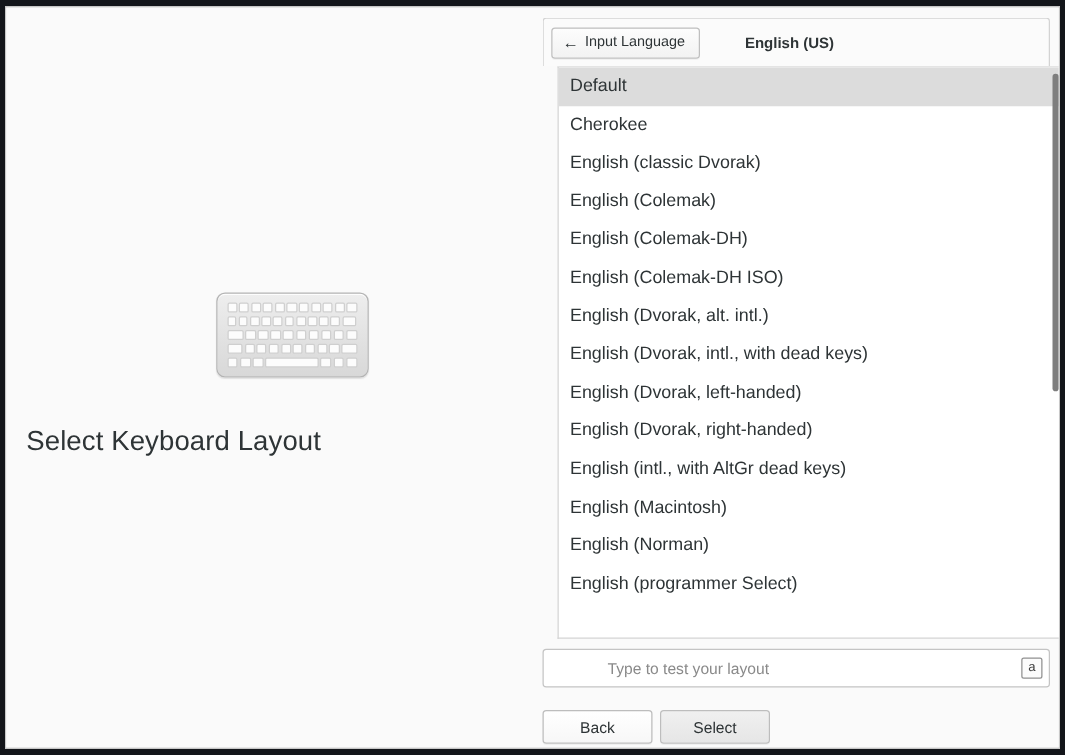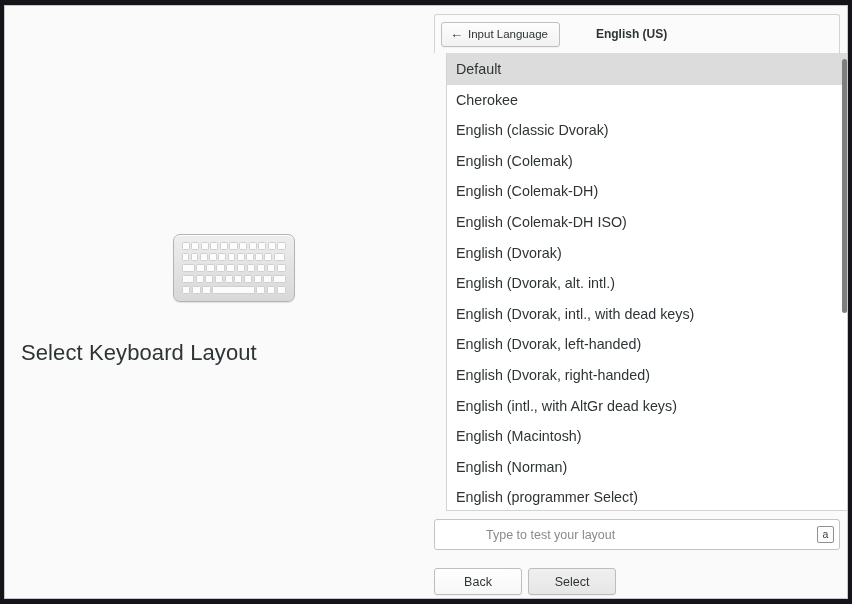--- a/index.html
+++ b/index.html
@@ -340,21 +340,20 @@
     </div>
 
     <div id="list-box">
       <div id="list-scroll">
           <div class="list-item selected">Default</div>
           <div class="list-item">Cherokee</div>
           <div class="list-item">English (classic Dvorak)</div>
           <div class="list-item">English (Colemak)</div>
           <div class="list-item">English (Colemak-DH)</div>
           <div class="list-item">English (Colemak-DH ISO)</div>
-          <div class="list-item">English (Dvorak)</div>
           <div class="list-item">English (Dvorak, alt. intl.)</div>
           <div class="list-item">English (Dvorak, intl., with dead keys)</div>
           <div class="list-item">English (Dvorak, left-handed)</div>
           <div class="list-item">English (Dvorak, right-handed)</div>
           <div class="list-item">English (intl., with AltGr dead keys)</div>
           <div class="list-item">English (Macintosh)</div>
           <div class="list-item">English (Norman)</div>
           <div class="list-item">English (programmer Select)</div>
         </div>
       <div id="scrollbar-track">

